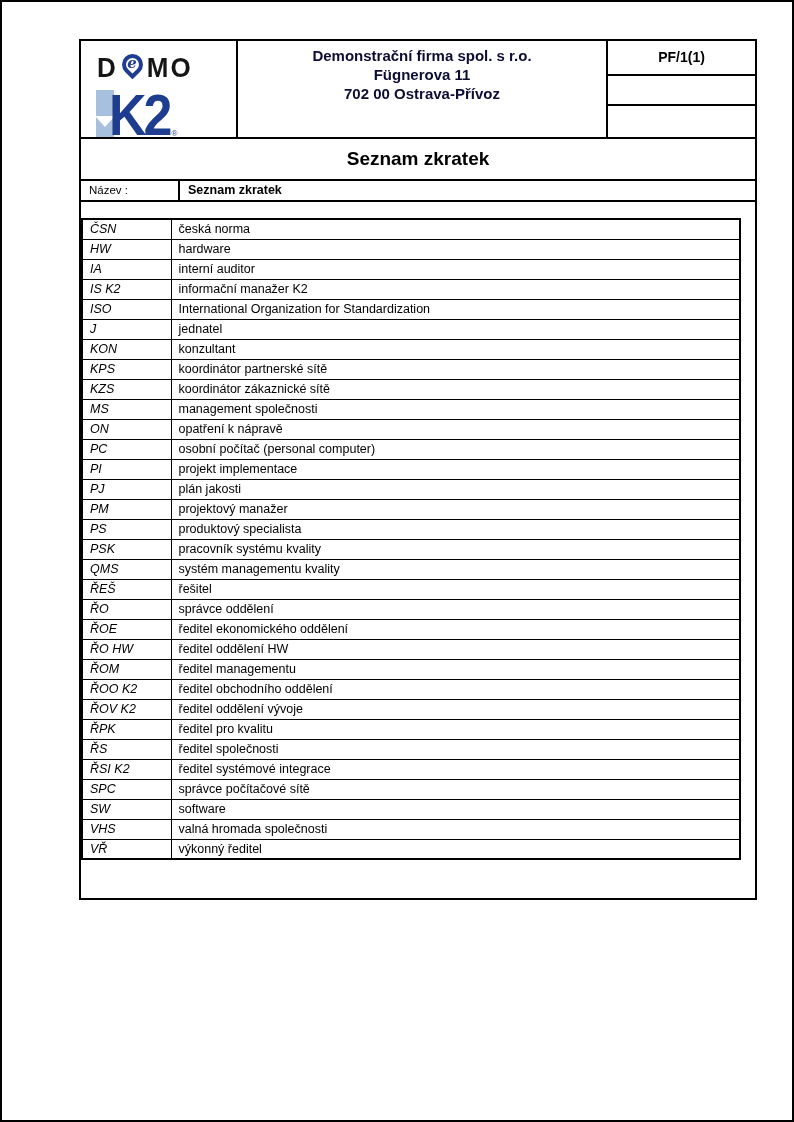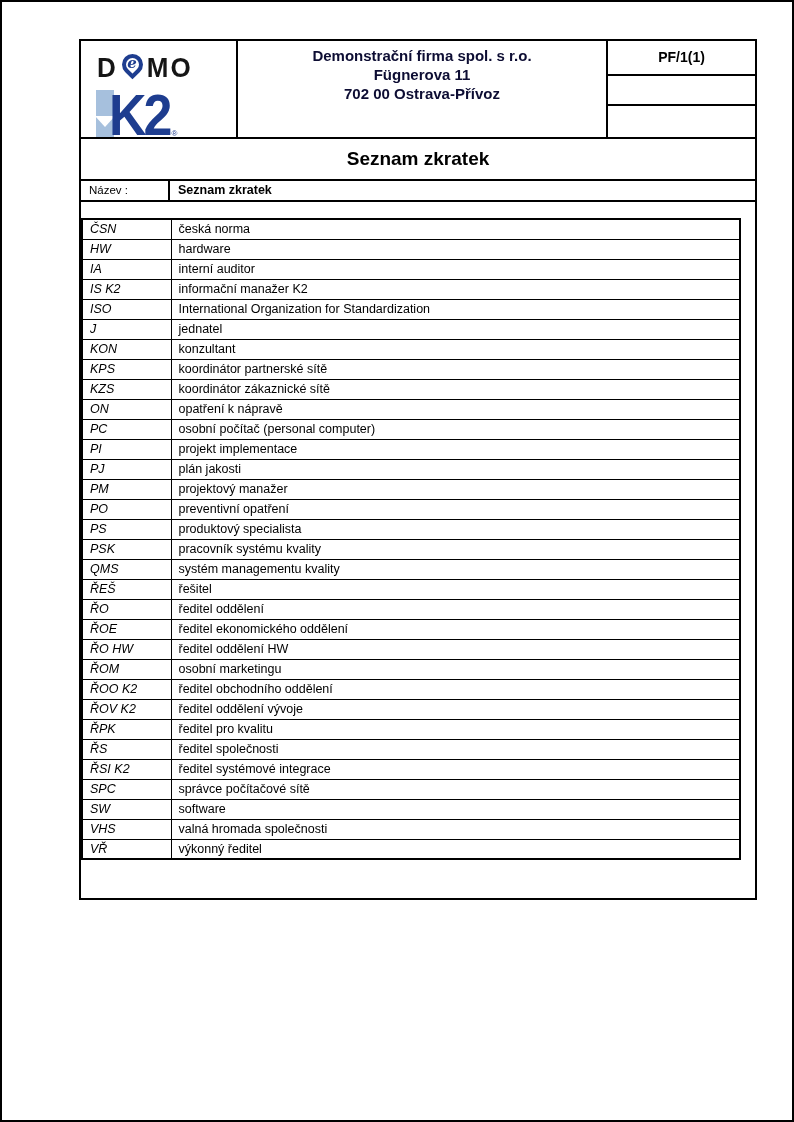--- a/index.html
+++ b/index.html
@@ -57,21 +57,21 @@
     letter-spacing:-3px;margin-left:-5px;transform:scaleY(1.1);transform-origin:top left;
   }
   .k2-reg{font-size:8px;color:var(--navy);align-self:flex-end;margin:0 0 2px 2px;}
   
   .title-band{
     height:42px;border-bottom:2px solid var(--ink);text-align:center;
     font-weight:bold;font-size:19px;line-height:40px;color:#000;
   }
   .name-row{display:flex;height:21px;border-bottom:2px solid var(--ink);}
   .name-label{
-    width:89px;border-right:2px solid var(--ink);font-size:11.5px;
+    width:99px;border-right:2px solid var(--ink);font-size:11.5px;
     line-height:19px;padding-left:8px;color:#000;
   }
   .name-value{flex:1;font-weight:bold;font-size:12.5px;line-height:19px;padding-left:8px;color:#000;}
   .table-gap{height:16px;}
   
   table.abbr{border-collapse:collapse;width:660px;table-layout:fixed;}
   table.abbr{border:2px solid var(--ink);}
   table.abbr td{
     border:1px solid var(--ink);height:20px;font-size:12.5px;
     padding:0 4px 0 7px;color:#000;white-space:nowrap;overflow:hidden;
@@ -162,20 +162,24 @@
           <tr>
             <td class="abbr-col">KPS</td>
             <td class="meaning-col">koordinátor partnerské sítě</td>
           </tr>
 
           <tr>
             <td class="abbr-col">KZS</td>
             <td class="meaning-col">koordinátor zákaznické sítě</td>
           </tr>
 
+          <tr>
+            <td class="abbr-col">MS</td>
+            <td class="meaning-col">management společnosti</td>
+          </tr>
 
           <tr>
             <td class="abbr-col">ON</td>
             <td class="meaning-col">opatření k nápravě</td>
           </tr>
 
           <tr>
             <td class="abbr-col">PC</td>
             <td class="meaning-col">osobní počítač (personal computer)</td>
           </tr>
@@ -188,24 +192,20 @@
           <tr>
             <td class="abbr-col">PJ</td>
             <td class="meaning-col">plán jakosti</td>
           </tr>
 
           <tr>
             <td class="abbr-col">PM</td>
             <td class="meaning-col">projektový manažer</td>
           </tr>
 
-          <tr>
-            <td class="abbr-col">PO</td>
-            <td class="meaning-col">preventivní opatření</td>
-          </tr>
 
           <tr>
             <td class="abbr-col">PS</td>
             <td class="meaning-col">produktový specialista</td>
           </tr>
 
           <tr>
             <td class="abbr-col">PSK</td>
             <td class="meaning-col">pracovník systému kvality</td>
           </tr>
@@ -215,36 +215,36 @@
             <td class="meaning-col">systém managementu kvality</td>
           </tr>
 
           <tr>
             <td class="abbr-col">ŘEŠ</td>
             <td class="meaning-col">řešitel</td>
           </tr>
 
           <tr>
             <td class="abbr-col">ŘO</td>
-            <td class="meaning-col">ředitel oddělení</td>
+            <td class="meaning-col">správce oddělení</td>
           </tr>
 
           <tr>
             <td class="abbr-col">ŘOE</td>
             <td class="meaning-col">ředitel ekonomického oddělení</td>
           </tr>
 
           <tr>
             <td class="abbr-col">ŘO HW</td>
             <td class="meaning-col">ředitel oddělení HW</td>
           </tr>
 
           <tr>
             <td class="abbr-col">ŘOM</td>
-            <td class="meaning-col">osobní marketingu</td>
+            <td class="meaning-col">ředitel managementu</td>
           </tr>
 
           <tr>
             <td class="abbr-col">ŘOO K2</td>
             <td class="meaning-col">ředitel obchodního oddělení</td>
           </tr>
 
           <tr>
             <td class="abbr-col">ŘOV K2</td>
             <td class="meaning-col">ředitel oddělení vývoje</td>

